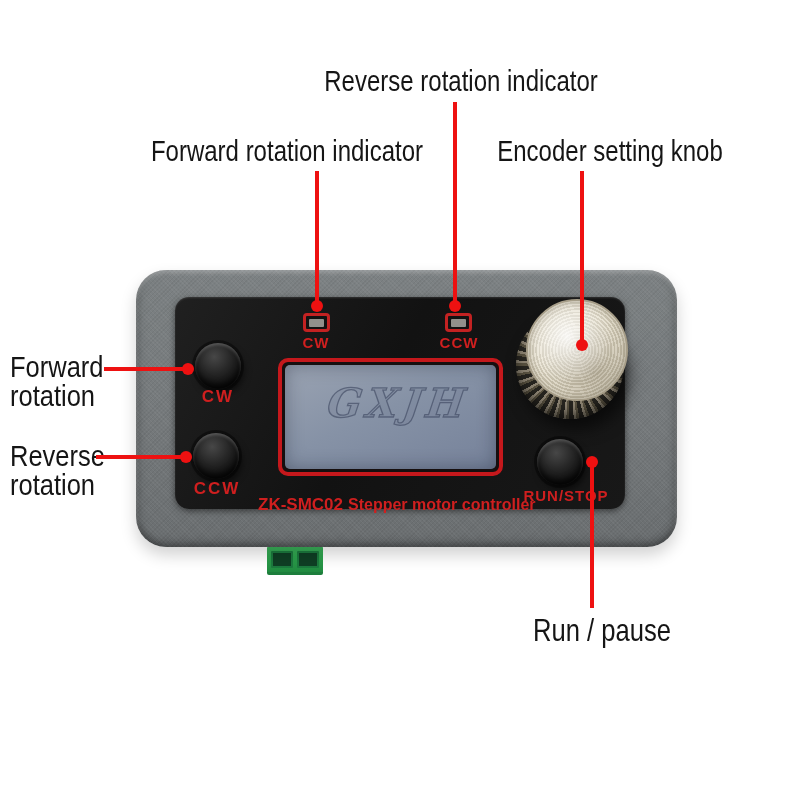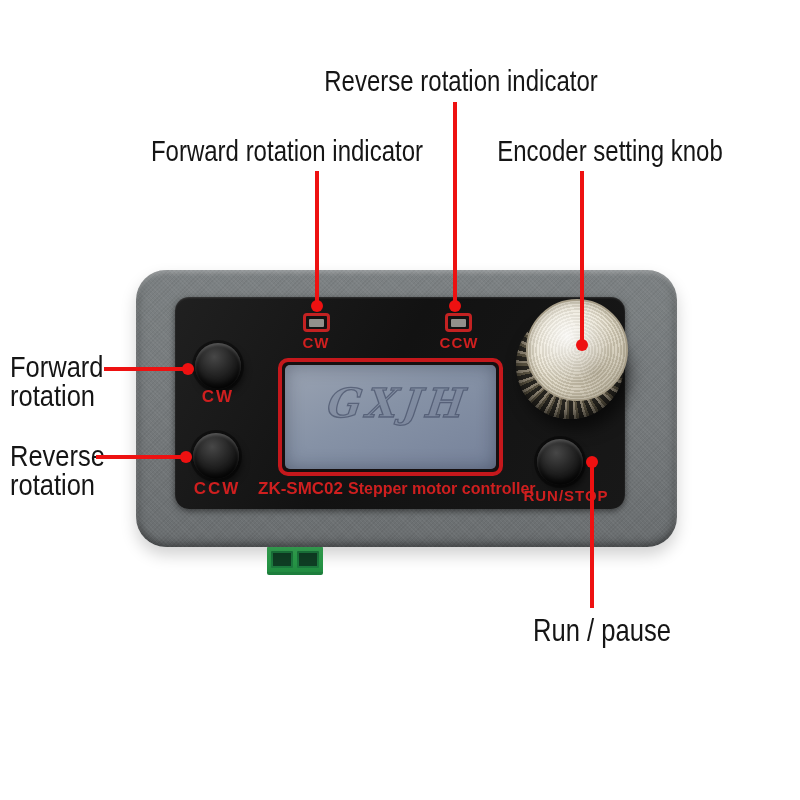--- a/index.html
+++ b/index.html
@@ -88,21 +88,21 @@
     position:absolute;left:526px;top:299px;width:102px;height:102px;border-radius:50%;
     background:
       radial-gradient(circle at 40% 36%, rgba(255,255,255,0.85) 0%, rgba(255,255,255,0) 55%),
       radial-gradient(circle at 68% 72%, rgba(90,80,60,0.28) 0%, rgba(0,0,0,0) 55%),
       repeating-radial-gradient(circle at 50% 50%, #e8e2d1 0 1.5px, #cbc4b0 1.5px 3.2px);
     border:2px solid #a69d88;box-sizing:border-box;
     box-shadow:inset 0 0 10px rgba(70,60,40,0.35);
     z-index:10;
   }
   
-  .silk{position:absolute;color:#cf1f1f;font-weight:bold;white-space:nowrap;z-index:5;}
+  .silk{position:absolute;color:#cf1f1f;font-weight:bold;white-space:nowrap;z-index:5;margin-top:16px;}
   
   .terminal{
     position:absolute;left:267px;top:546px;width:56px;height:26px;border-radius:2px;
     background:linear-gradient(#3db35c 0%, #2ca24c 40%, #218a40 100%);
     border-bottom:3px solid #1d7e3c;box-sizing:content-box;z-index:0;
     display:flex;gap:4px;align-items:center;justify-content:center;
   }
   .terminal-hole{width:18px;height:13px;background:#0f3f24;border:2px solid #1c7a3e;border-radius:1px;}
 </style>
 </head>

